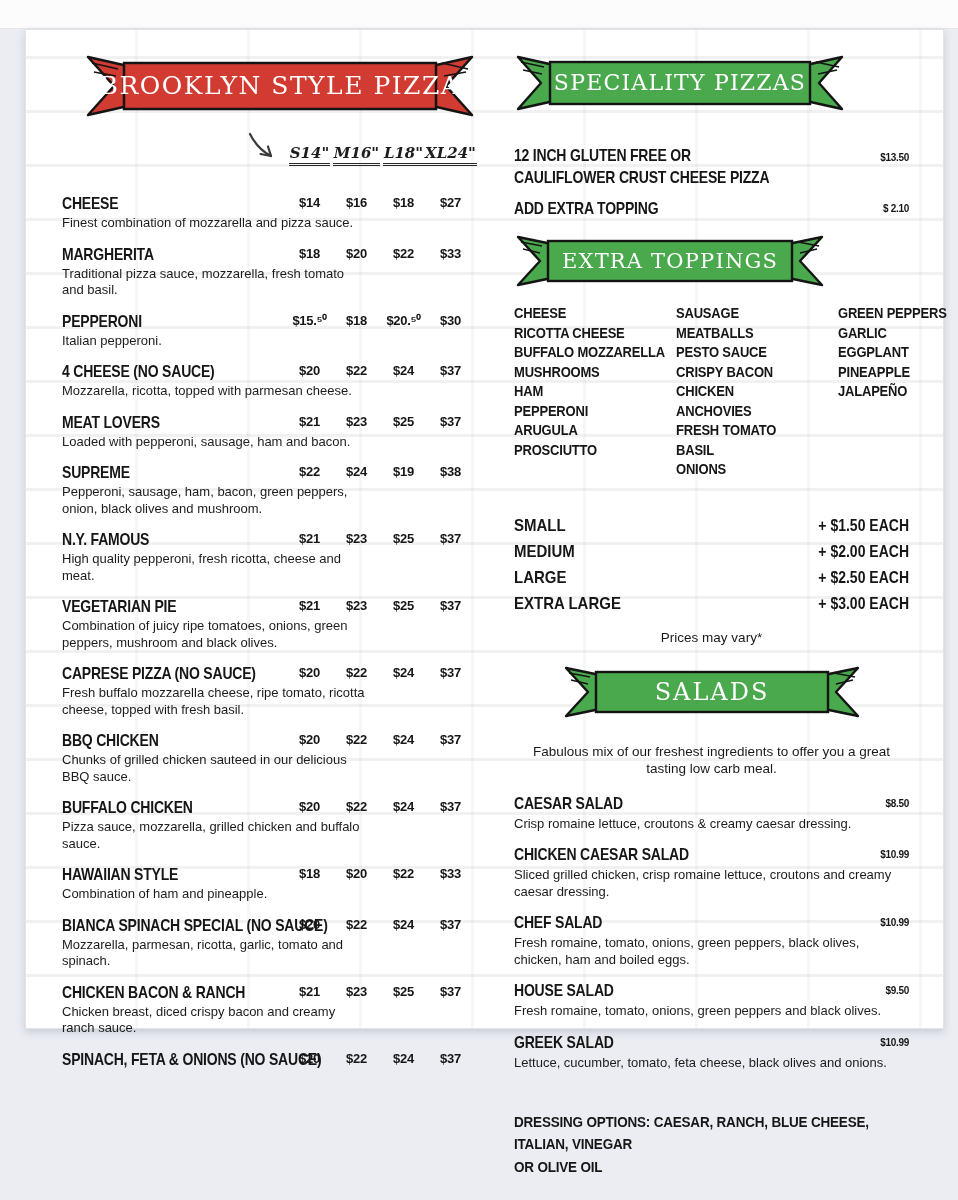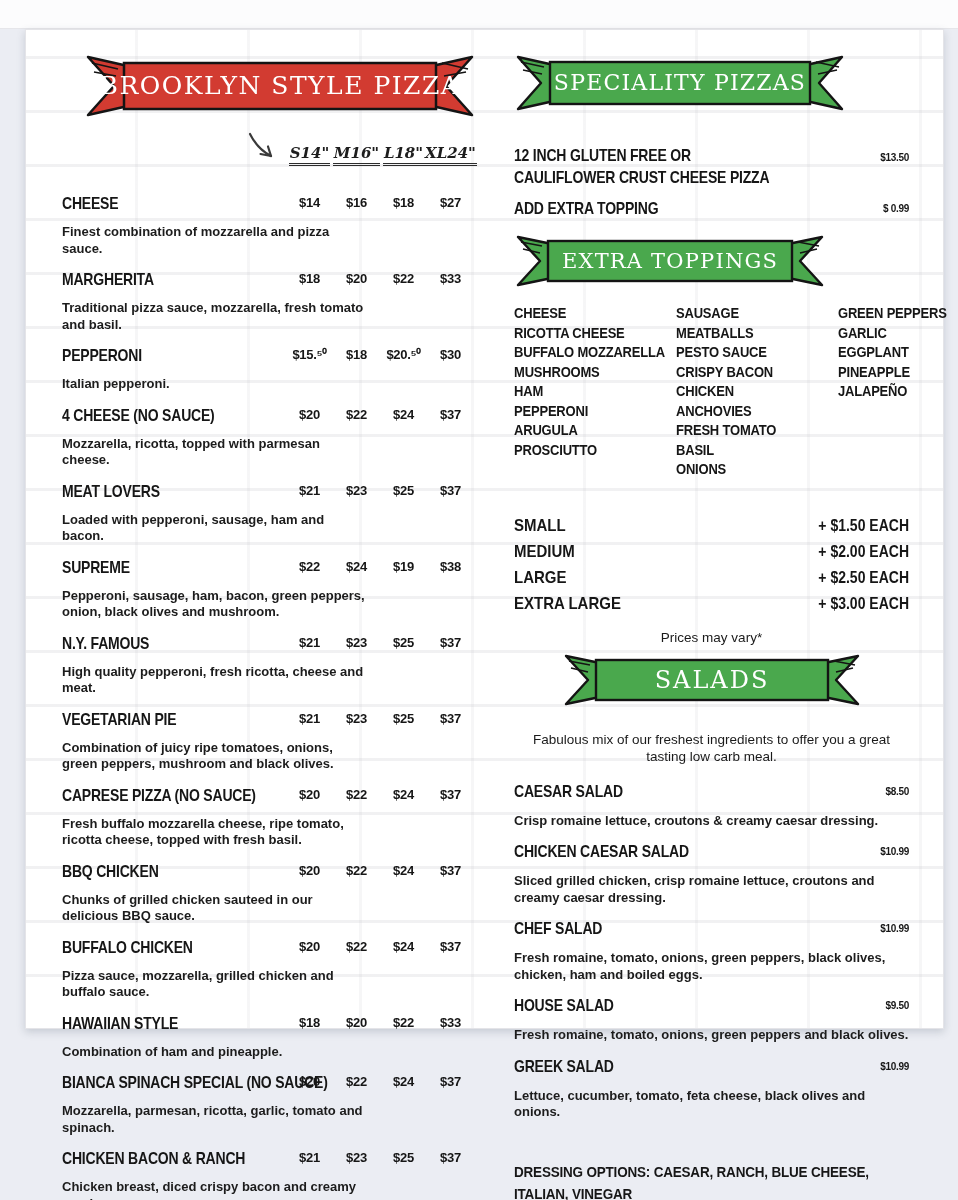--- a/index.html
+++ b/index.html
@@ -46,41 +46,41 @@
     font-family:"DejaVu Serif", serif;font-style:italic;font-weight:bold;font-size:15px;
     border-bottom:3px double #2c2c2c;padding:0 1px 1px;
     color:#1d1d1d;
   }
 
   
   .b-item{display:grid;grid-template-columns:224px 47px 47px 47px 47px;margin-bottom:13px;align-items:start;}
   .b-item .iname{grid-column:1;white-space:nowrap;line-height:18px;}
   .pwrap{display:contents;}
   .price{text-align:center;font-weight:bold;font-size:13px;line-height:18px;letter-spacing:-0.3px;}
-  .idesc{grid-column:1/-1;max-width:306px;font-size:13px;line-height:16.5px;color:#1c1c1c;margin-top:12px;font-weight:bold;}
+  .idesc{grid-column:1/-1;max-width:306px;font-size:13px;line-height:16.5px;color:#1c1c1c;margin-top:3px;}
 
   
   .r-item{display:flex;flex-wrap:wrap;justify-content:space-between;align-items:flex-start;margin-bottom:13px;}
   .r-item .iname{max-width:300px;line-height:19px;}
   .r-price{font-weight:bold;font-size:10px;line-height:19px;letter-spacing:-0.3px;}
   .r-item .idesc{flex-basis:100%;max-width:100%;}
 
   .spec-items{margin-top:32px;}
   .toppings-banner{margin-top:16px;text-align:left;}
   .top-grid{display:flex;margin-top:12px;}
   .top-col{flex:0 0 162px;}
   .top-col:last-child{flex:0 0 130px;}
   .top-line{font-weight:bold;font-size:13px;line-height:19.5px;letter-spacing:-0.2px;transform:scaleY(1.1);transform-origin:0 50%;}
 
   .sizes{margin-top:32px;}
   .size-row{display:flex;justify-content:space-between;font-weight:bold;line-height:26px;}
   .size-row .sz-label{font-size:15px;transform:scaleY(1.12);transform-origin:0 50%;}
   .size-row .sz-price{font-size:14px;transform:scaleY(1.12);transform-origin:100% 50%;}
 
-  .vary-note{text-align:center;font-size:13.5px;margin:14px 0 8px;color:#1a1a1a;}
+  .vary-note{text-align:center;font-size:13.5px;margin:14px 0 20px;color:#1a1a1a;}
   .salads-banner{text-align:center;}
   .salad-intro{text-align:center;font-size:13.5px;line-height:17.5px;max-width:372px;margin:20px auto 16px;color:#1a1a1a;}
 
   .dressing{margin-top:44px;font-weight:bold;font-size:13.5px;line-height:20px;letter-spacing:-0.2px;
     transform:scaleY(1.12);transform-origin:0 50%;white-space:pre-line;}
 </style>
 </head>
 <body>
 
 <div class="top-strip"></div>
@@ -225,21 +225,21 @@
 
         <div class="r-item">
           <span class="iname">12 INCH GLUTEN FREE OR
 CAULIFLOWER CRUST CHEESE PIZZA</span>
           <span class="r-price">$13.50</span>
 
         </div>
 
         <div class="r-item">
           <span class="iname">ADD EXTRA TOPPING</span>
-          <span class="r-price">$ 0.99</span>
+          <span class="r-price">$ 2.10</span>
 
         </div>
 
     </div>
 
     <div class="ribbon-wrap toppings-banner">
       <svg class="ribbon" width="312" height="54" viewBox="0 0 312 54">
         <polygon points="38,10 4,3 26,27 4,51 38,44" stroke="#141414" stroke-width="2.4" stroke-linejoin="round" fill="#4aa84d"></polygon>
         <polygon points="274,10 308,3 286,27 308,51 274,44" stroke="#141414" stroke-width="2.4" stroke-linejoin="round" fill="#4aa84d"></polygon>
         <path d="M7,8 L28,12 M9,15 L26,19 M284,8 L305,12 M286,19 L303,15" stroke="#141414" stroke-width="1.5" fill="none"></path>

